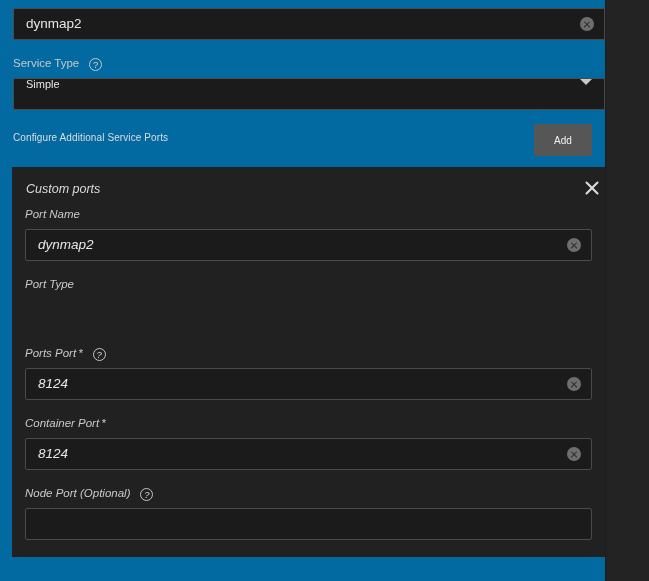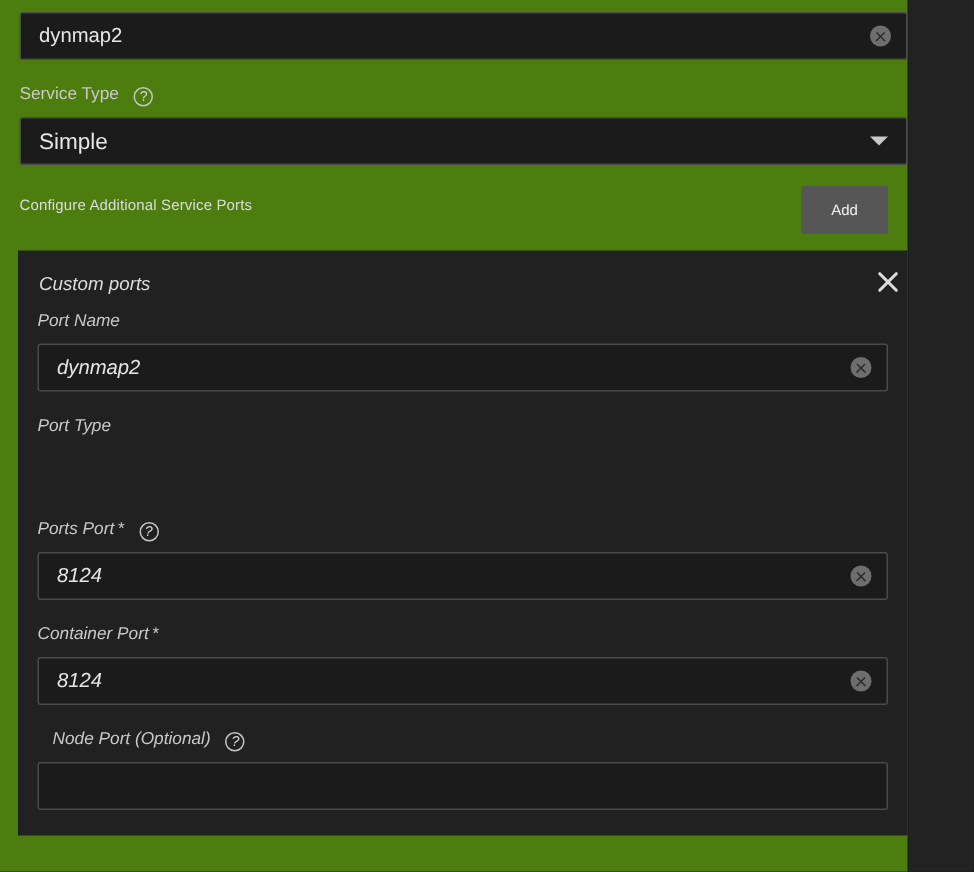--- a/index.html
+++ b/index.html
@@ -27,21 +27,21 @@
     position: absolute;
     right: 0; top: 0;
     width: 44px; height: 581px;
     background: #232323;
   }
   #form-area {
     position: absolute;
     left: 0; top: 0;
     width: 605px;
     height: 581px;
-    background: #4d7c0f;
+    background: #0369a1;
   }
 
   
   .field-wrap { position: absolute; }
 
   .text-input {
     box-sizing: border-box;
     background: #1b1b1b;
     border: 1px solid #4a4a4a;
     border-radius: 2px;
@@ -82,23 +82,23 @@
   .clear-btn::after  { transform: rotate(-45deg); }
 
   
   .select-input {
     box-sizing: border-box;
     background: #1b1b1b;
     border: 1px solid #4a4a4a;
     border-radius: 2px;
     height: 32px;
     display: flex;
-    align-items: center;
+    align-items: flex-start;
     padding: 0 12px 0 12px;
-    font-size: 15px;
+    font-size: 11px;
     color: #e6e6e6;
   }
   .select-input .val { flex: 1 1 auto; line-height: 1; }
   .caret {
     width: 0; height: 0;
     flex: 0 0 auto;
     border-left: 6px solid transparent;
     border-right: 6px solid transparent;
     border-top: 6px solid #c9c9c9;
   }
@@ -273,21 +273,21 @@
           <span class="req">*</span>
         </div>
       </div>
       <div class="field-wrap" style="left:13px; top:271px; width:567px;">
         <div class="text-input">
           <span class="val">8124</span>
           <span class="clear-btn"></span>
         </div>
       </div>
 
-      <div class="field-wrap" style="left:13px; top:321px;margin-left:10px;">
+      <div class="field-wrap" style="left:13px; top:321px;">
         <div class="fld-label">
           <span>Node Port (Optional)</span>
           <span class="help-icon">?</span>
         </div>
       </div>
       <div class="field-wrap" style="left:13px; top:341px; width:567px;">
         <div class="text-input empty">
           <span class="val" placeholder=""></span>
         </div>
       </div>

